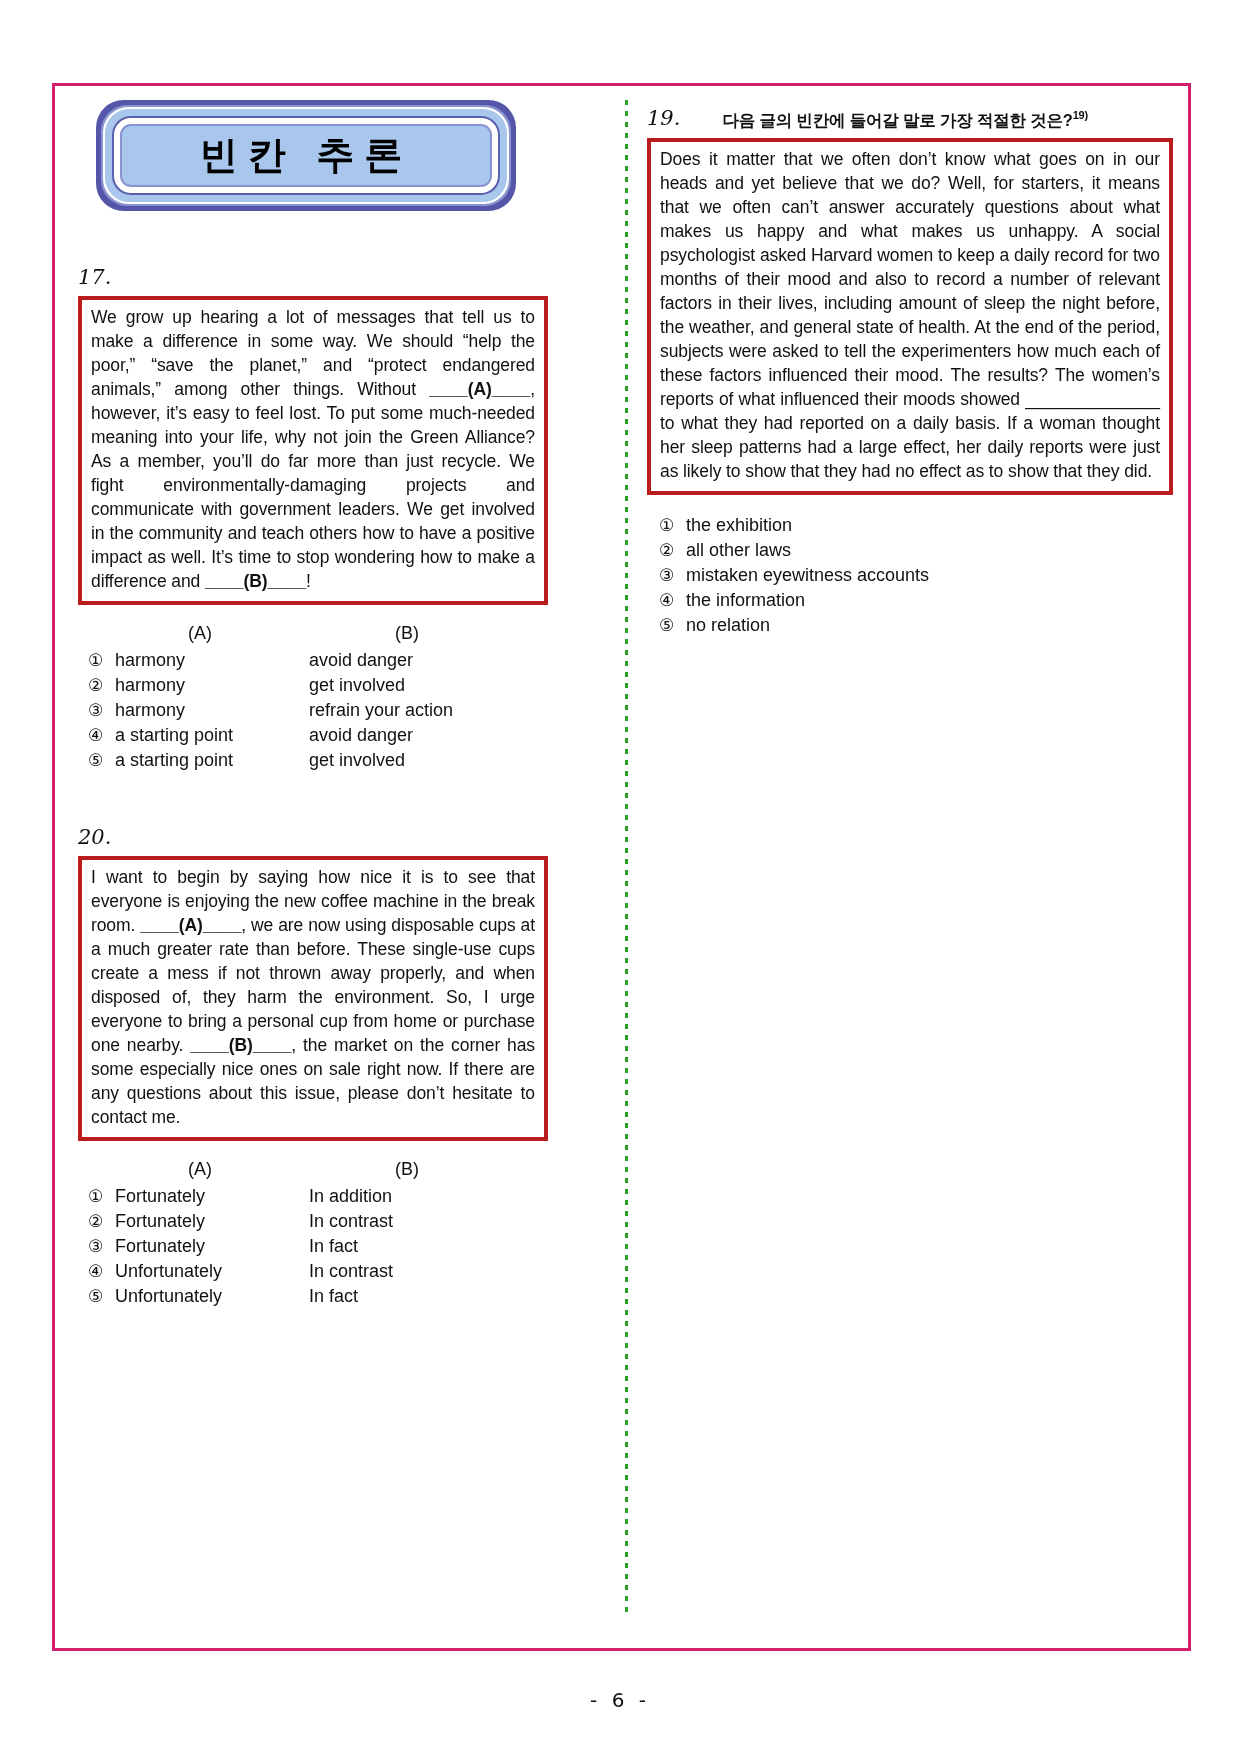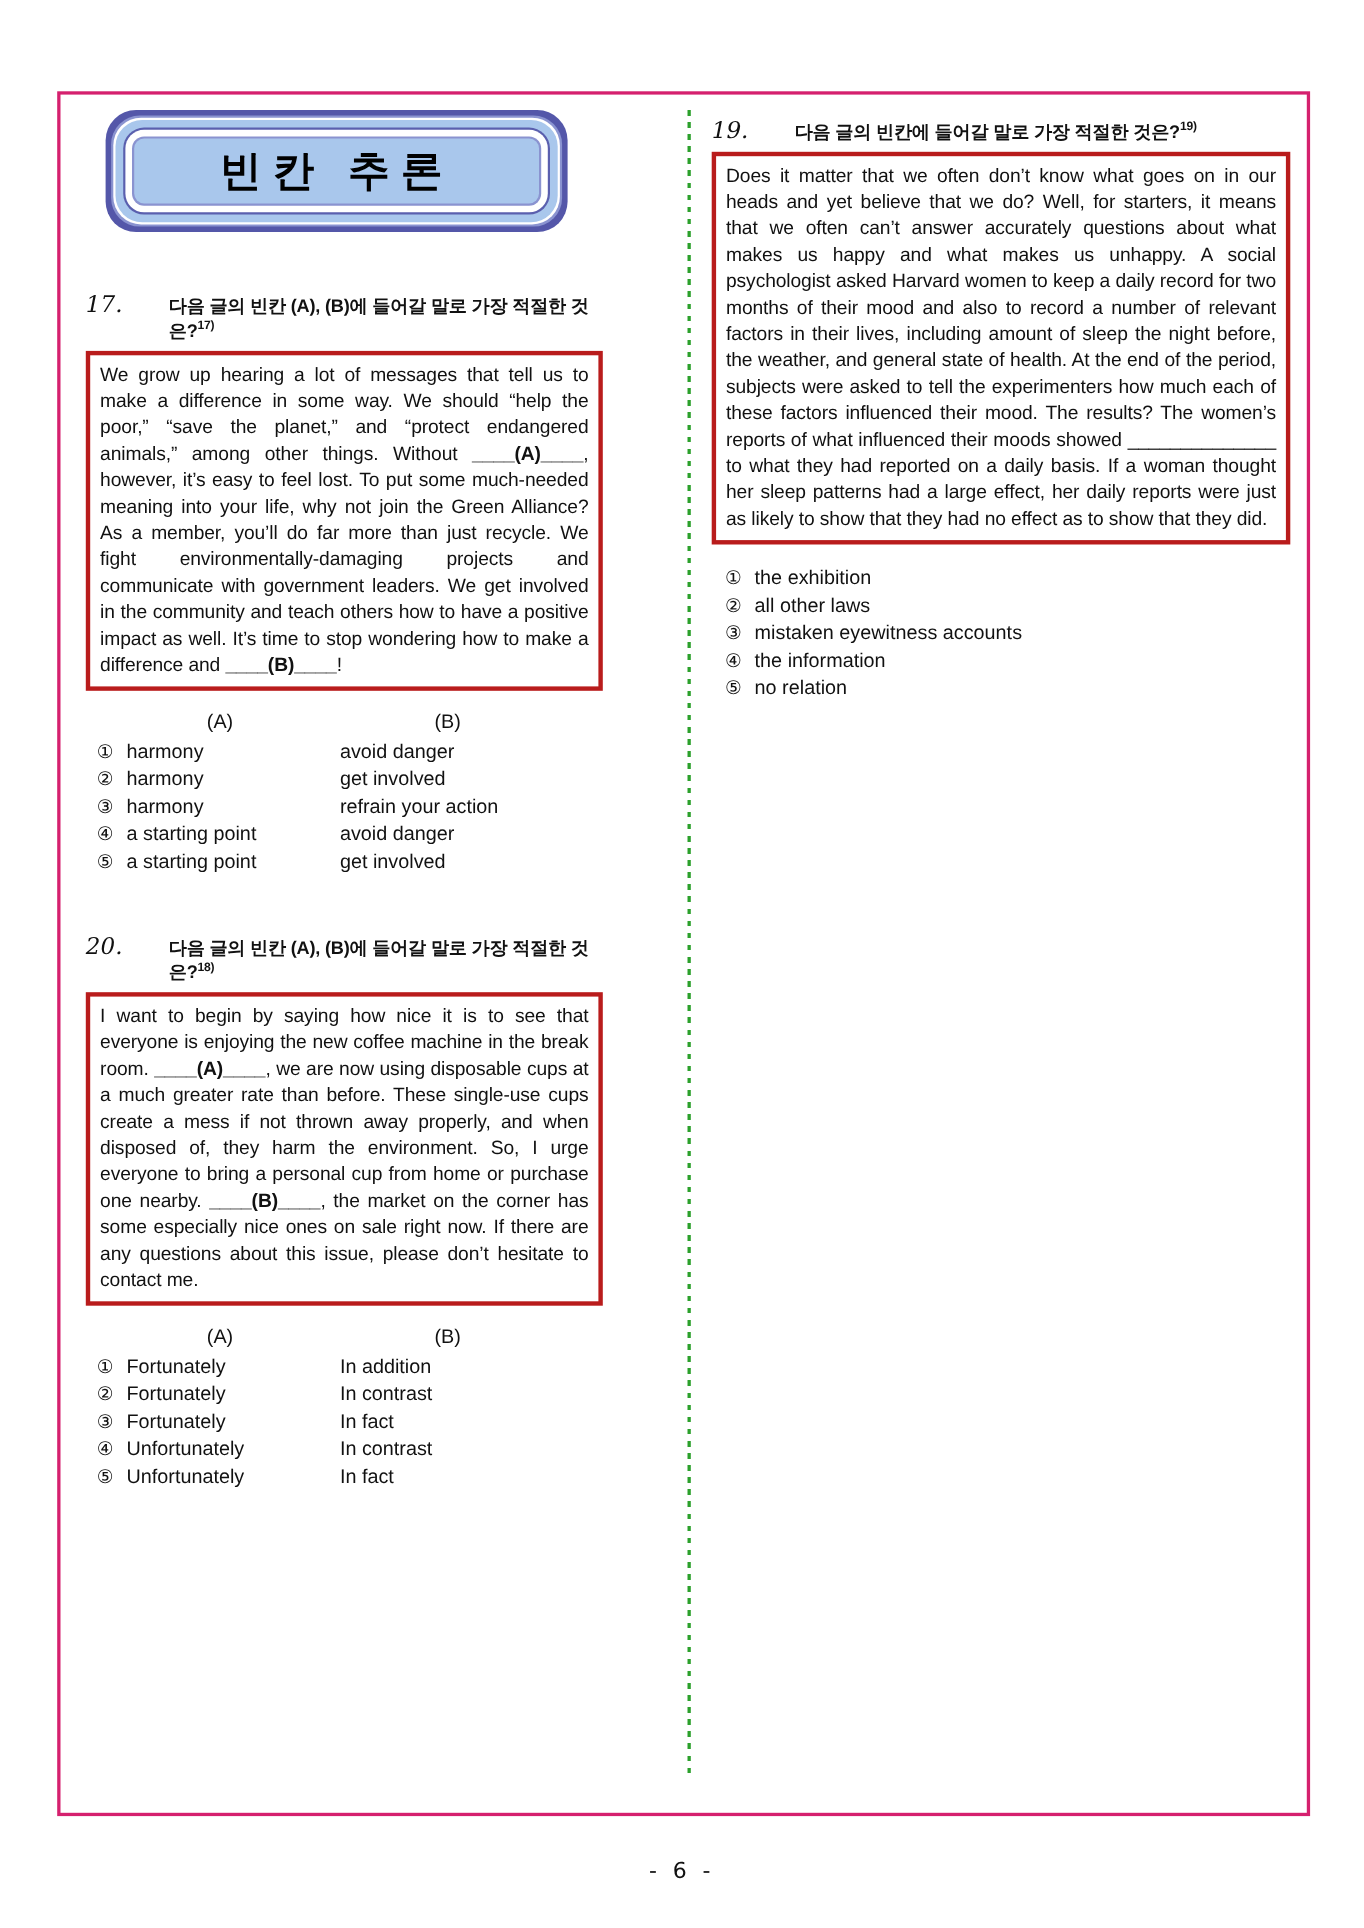--- a/index.html
+++ b/index.html
@@ -81,21 +81,20 @@
 
   <div class="col col-left">
 
     <div class="banner">
       <span>빈칸 추론</span>
     </div>
 
     <div class="section">
       <div class="q-head">
         <span class="q-num">17.</span>
-        <span class="q-prompt"><span>다음 글의 빈칸 (A), (B)에 들어갈 말로 가장 적절한 것은?</span><sup>17)</sup></span>
       </div>
       <div class="passage">We grow up hearing a lot of messages that tell us to make a difference in some way. We should “help the poor,” “save the planet,” and “protect endangered animals,” among other things. Without <b>____(A)____</b>, however, it’s easy to feel lost. To put some much-needed meaning into your life, why not join the Green Alliance? As a member, you’ll do far more than just recycle. We fight environmentally-damaging projects and communicate with government leaders. We get involved in the community and teach others how to have a positive impact as well. It’s time to stop wondering how to make a difference and <b>____(B)____</b>!</div>
 
       <div class="opts">
         <div class="opt-head">
           <span class="ha">(A)</span>
           <span class="hb">(B)</span>
         </div>
         <div class="opt-row">
           <span class="opt-marker">①</span>
@@ -121,21 +120,20 @@
           <span class="opt-marker">⑤</span>
           <span class="opt-a">a starting point</span>
           <span class="opt-b">get involved</span>
         </div>
       </div>
     </div>
 
     <div class="section sec-q18">
       <div class="q-head">
         <span class="q-num">20.</span>
-        <span class="q-prompt"><span>다음 글의 빈칸 (A), (B)에 들어갈 말로 가장 적절한 것은?</span><sup>18)</sup></span>
       </div>
       <div class="passage">I want to begin by saying how nice it is to see that everyone is enjoying the new coffee machine in the break room. <b>____(A)____</b>, we are now using disposable cups at a much greater rate than before. These single-use cups create a mess if not thrown away properly, and when disposed of, they harm the environment. So, I urge everyone to bring a personal cup from home or purchase one nearby. <b>____(B)____</b>, the market on the corner has some especially nice ones on sale right now. If there are any questions about this issue, please don’t hesitate to contact me.</div>
 
       <div class="opts">
         <div class="opt-head">
           <span class="ha">(A)</span>
           <span class="hb">(B)</span>
         </div>
         <div class="opt-row">
           <span class="opt-marker">①</span>

